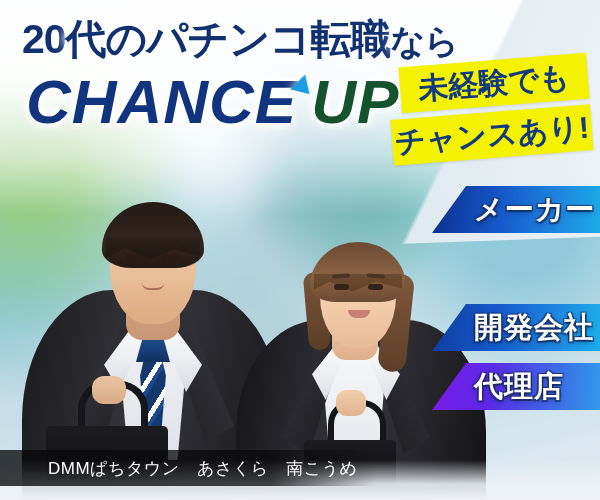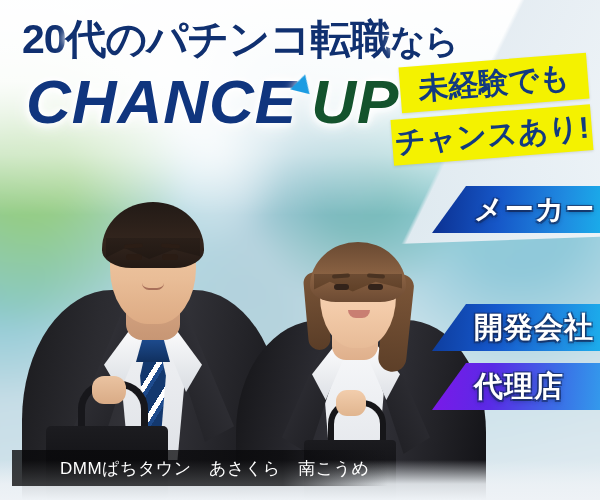--- a/index.html
+++ b/index.html
@@ -232,21 +232,21 @@
   #bar1{top:186px;background:linear-gradient(95deg,#0b2f8f 0%,#1657c8 34%,#1f8ae0 66%,#17c4f0 100%);}
   #bar2{top:245px;background:linear-gradient(95deg,#3b18c9 0%,#3a3fe0 30%,#2f79e4 64%,#29b6f2 100%);}
   #bar3{top:304px;background:linear-gradient(95deg,#0e3c9c 0%,#1558cc 32%,#1f8ce2 66%,#19c6f2 100%);}
   #bar4{top:363px;background:linear-gradient(95deg,#7c18e8 0%,#5a2ae6 30%,#3a6fe6 64%,#2fb7f0 100%);}
   #bar5{top:426px;background:linear-gradient(95deg,#0f44b4 0%,#1768d6 34%,#1a93e6 66%,#16c8f4 100%);}
 
   
   .caption{
     position:absolute;left:0;top:450px;width:376px;height:36px;
     background:linear-gradient(90deg,rgba(8,8,10,.78) 0%,rgba(8,8,10,.74) 72%,rgba(8,8,10,0) 100%);
-    display:flex;align-items:center;margin-left:12px;
+    display:flex;align-items:center;
   }
   .caption span{
     color:#fff;font-size:17px;margin-left:48px;white-space:pre;letter-spacing:.5px;
   }
 </style>
 </head>
 <body>
 
 <div id="banner">
 

